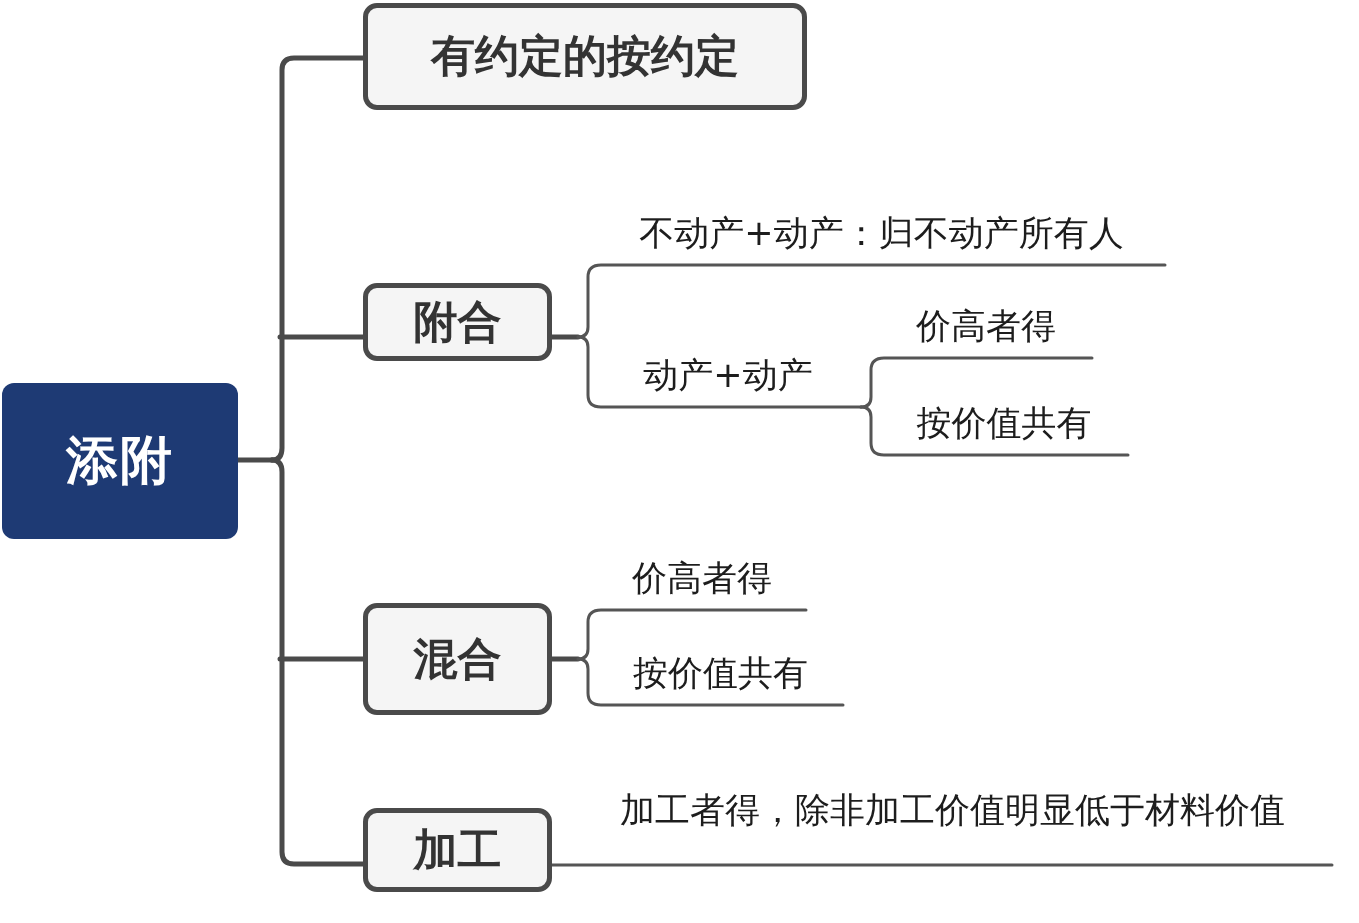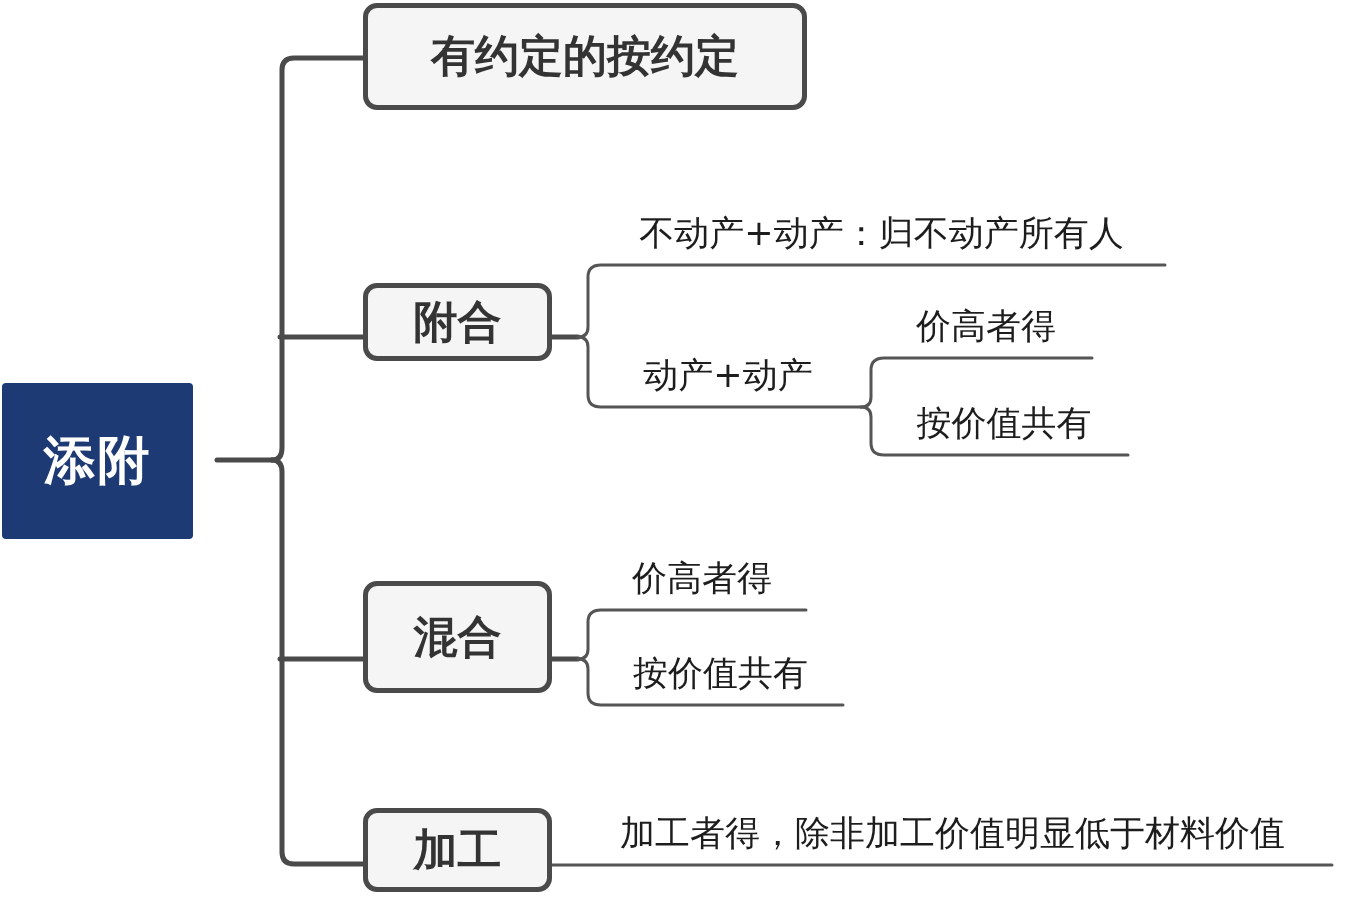--- a/index.html
+++ b/index.html
@@ -7,39 +7,39 @@
     --box-bg:#f5f5f5; --box-border:#4a4a4a;
     --line:#4a4a4a; --subline:#555555; --text:#1d1d1d;
   }
   html,body{margin:0;padding:0;background:#ffffff;}
   body{font-family:"DejaVu Sans","Liberation Sans",sans-serif;}
   .stage{position:relative;width:1359px;height:923px;background:#ffffff;overflow:hidden;}
   .wires{position:absolute;left:0;top:0;width:1359px;height:923px;}
 
   .node{position:absolute;display:flex;align-items:center;justify-content:center;
         box-sizing:border-box;color:var(--text);}
-  .root-node{left:2px;top:383px;width:191px;height:156px;background:var(--root-bg);
-        border-radius:4px;color:var(--root-text);font-size:52px;font-weight:bold;
+  .root-node{left:2px;top:383px;width:236px;height:156px;background:var(--root-bg);
+        border-radius:12px;color:var(--root-text);font-size:52px;font-weight:bold;
         letter-spacing:2px;}
   .topic-box{background:var(--box-bg);border:5px solid var(--box-border);
         border-radius:14px;font-weight:bold;font-size:44px;color:#333333;}
   .box-agreement{left:363px;top:3px;width:444px;height:107px;}
   .box-fuhe{left:363px;top:283px;width:189px;height:78px;}
-  .box-hunhe{left:363px;top:581px;width:189px;height:112px;}
+  .box-hunhe{left:363px;top:603px;width:189px;height:112px;}
   .box-jiagong{left:363px;top:808px;width:189px;height:84px;}
 
   .leaf{position:absolute;font-size:35px;color:var(--text);text-align:right;
         white-space:nowrap;display:flex;align-items:flex-end;justify-content:center;}
   .leaf-l1{left:598px;top:207px;width:567px;height:50px;}
   .leaf-l2{left:598px;top:349px;width:260px;height:50px;}
   .leaf-g1{left:880px;top:300px;width:212px;height:50px;}
   .leaf-g2{left:880px;top:397px;width:248px;height:50px;}
   .leaf-m1{left:598px;top:552px;width:208px;height:50px;}
   .leaf-m2{left:598px;top:647px;width:245px;height:50px;}
-  .leaf-j1{left:565px;top:807px;width:775px;height:50px;}
+  .leaf-j1{left:565px;top:784px;width:775px;height:50px;}
 </style>
 </head>
 <body>
 
 <div class="stage">
 
   <svg class="wires" viewBox="0 0 1359 923" fill="none" xmlns="http://www.w3.org/2000/svg">
 
     <path d="M217 460 H272" stroke="var(--line)" stroke-width="5" stroke-linecap="round"></path>
 

